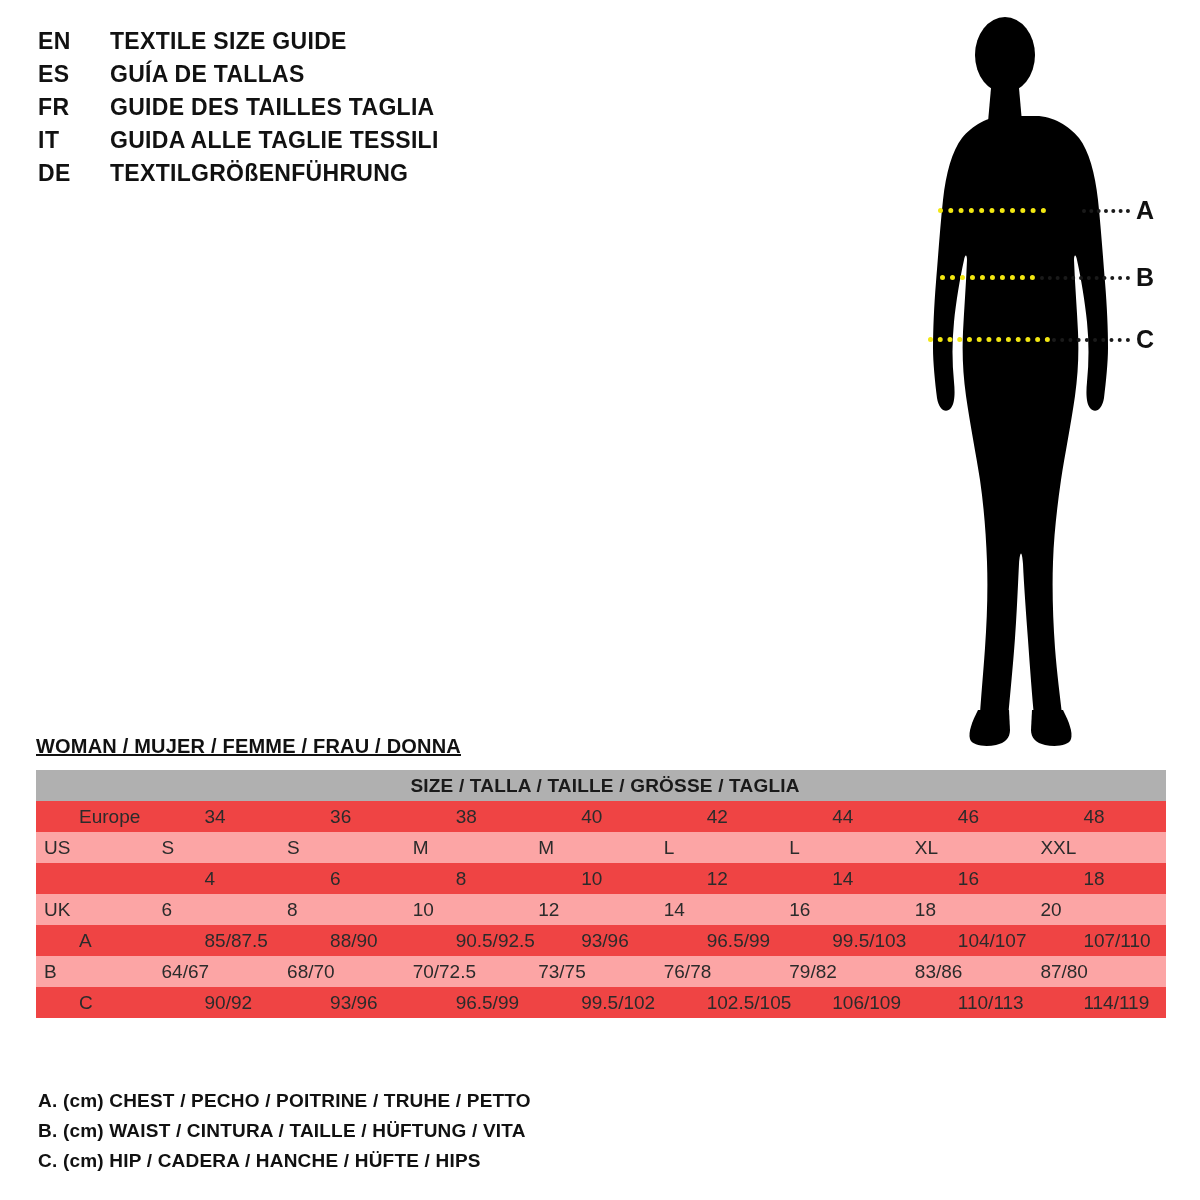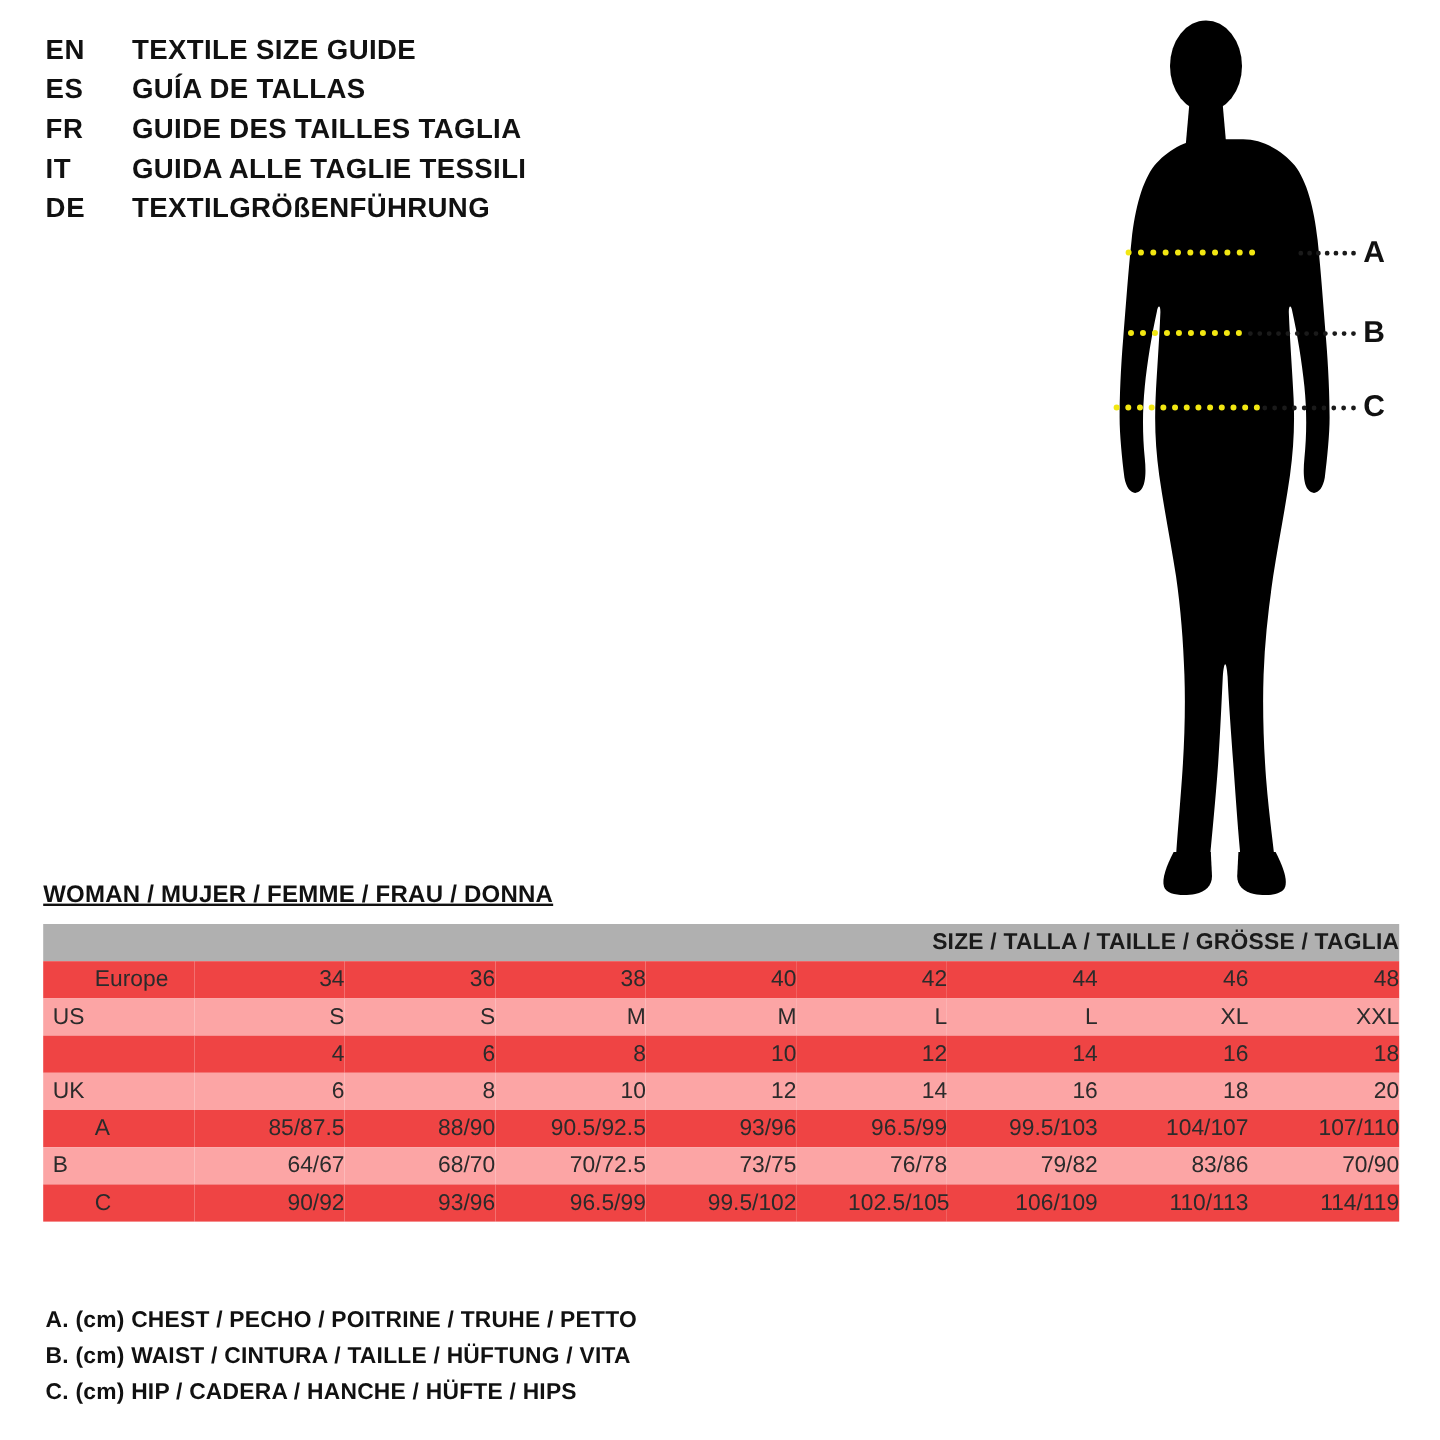--- a/index.html
+++ b/index.html
@@ -93,34 +93,34 @@
   th, td {
     font-size: 19px;
     color: #2b2b2b;
     height: 31px;
     padding: 0;
   }
   th.head-cell {
     background: #b0b0b0;
     color: #1a1a1a;
     font-weight: bold;
-    text-align: right;
+    text-align: center;
     padding-left: 8px;
     font-size: 19px;
     letter-spacing: 0.2px;
     margin-top: 48px;
   }
   tr.shade td { background: #ef4444; padding-left: 43px; }
   tr.plain td { background: #fca5a5; }
   td.rowlabel {
     text-align: left;
     padding-left: 8px;
     width: 180px;
   }
-  td.val { text-align: right; }
+  td.val { text-align: left; }
 
   
   #footnotes {
     position: absolute;
     left: 38px;
     top: 1090px;
     width: 900px;
   }
   .footnote {
     font-size: 19px;
@@ -293,21 +293,21 @@
       </tr>
       <tr class="plain">
         <td class="rowlabel">B</td>
         <td class="val">64/67</td>
         <td class="val">68/70</td>
         <td class="val">70/72.5</td>
         <td class="val">73/75</td>
         <td class="val">76/78</td>
         <td class="val">79/82</td>
         <td class="val">83/86</td>
-        <td class="val">70/90</td>
+        <td class="val">87/80</td>
       </tr>
       <tr class="shade">
         <td class="rowlabel">C</td>
         <td class="val">90/92</td>
         <td class="val">93/96</td>
         <td class="val">96.5/99</td>
         <td class="val">99.5/102</td>
         <td class="val">102.5/105</td>
         <td class="val">106/109</td>
         <td class="val">110/113</td>

